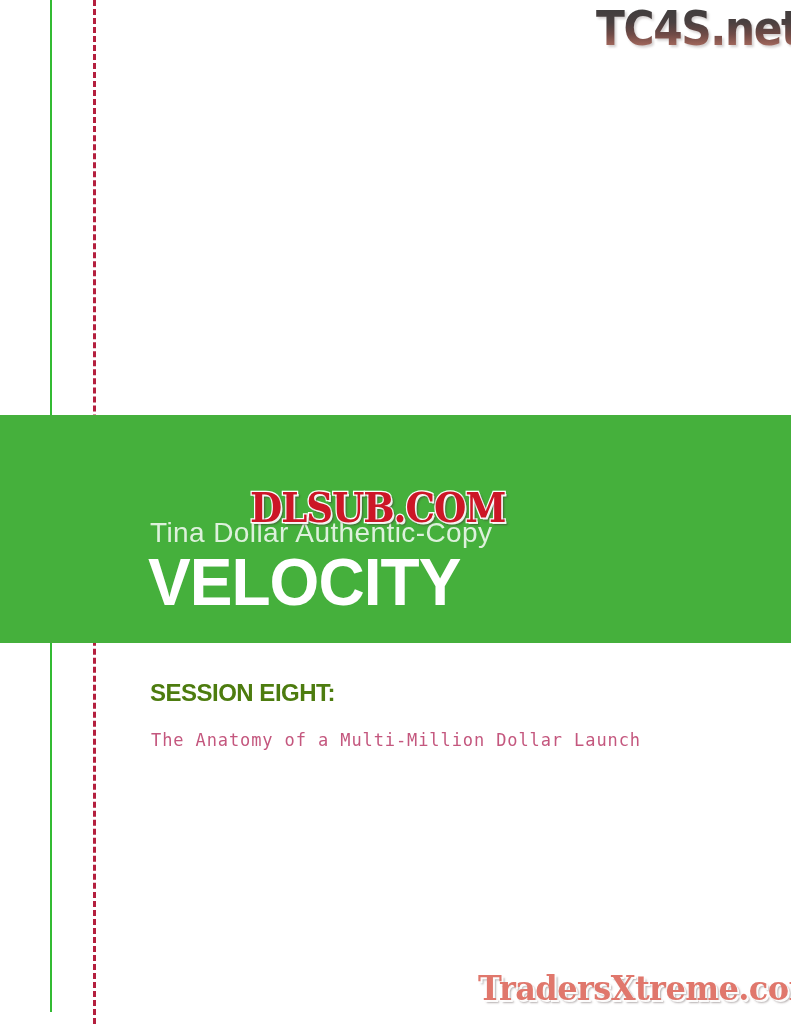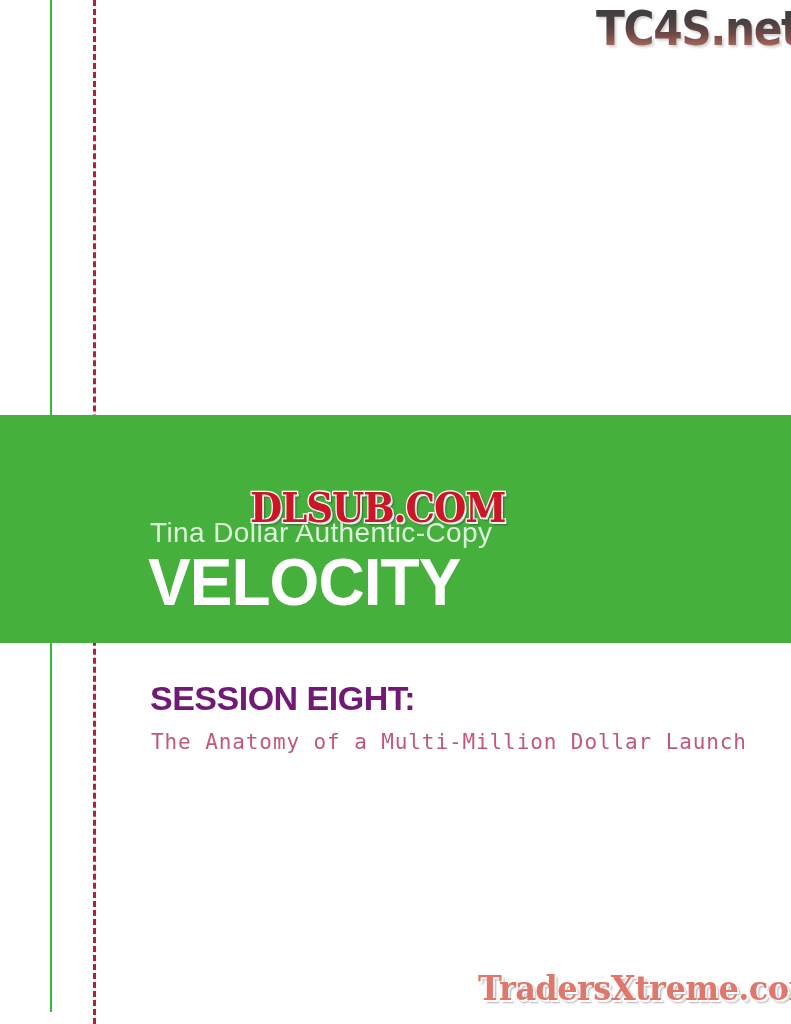--- a/index.html
+++ b/index.html
@@ -82,33 +82,33 @@
     transform: scaleX(0.97);
     transform-origin: left top;
   }
 
   
   .session-heading {
     position: absolute;
     left: 150px;
     top: 679px;
     font-family: "Liberation Sans", sans-serif;
-    font-size: 34px;
+    font-size: 24px;
     font-weight: bold;
     letter-spacing: -0.5px;
-    color: #701a75;
+    color: #4d7c0f;
     white-space: nowrap;
   }
 
   .session-subtitle {
     position: absolute;
     left: 151px;
     top: 730px;
     font-family: "DejaVu Sans Mono", "Liberation Mono", monospace;
-    font-size: 21px;
+    font-size: 17px;
     letter-spacing: 0.9px;
     color: #c4577e;
     white-space: nowrap;
   }
 
   
   .wm-top-right {
     position: absolute;
     left: 596px;
     top: 4px;

